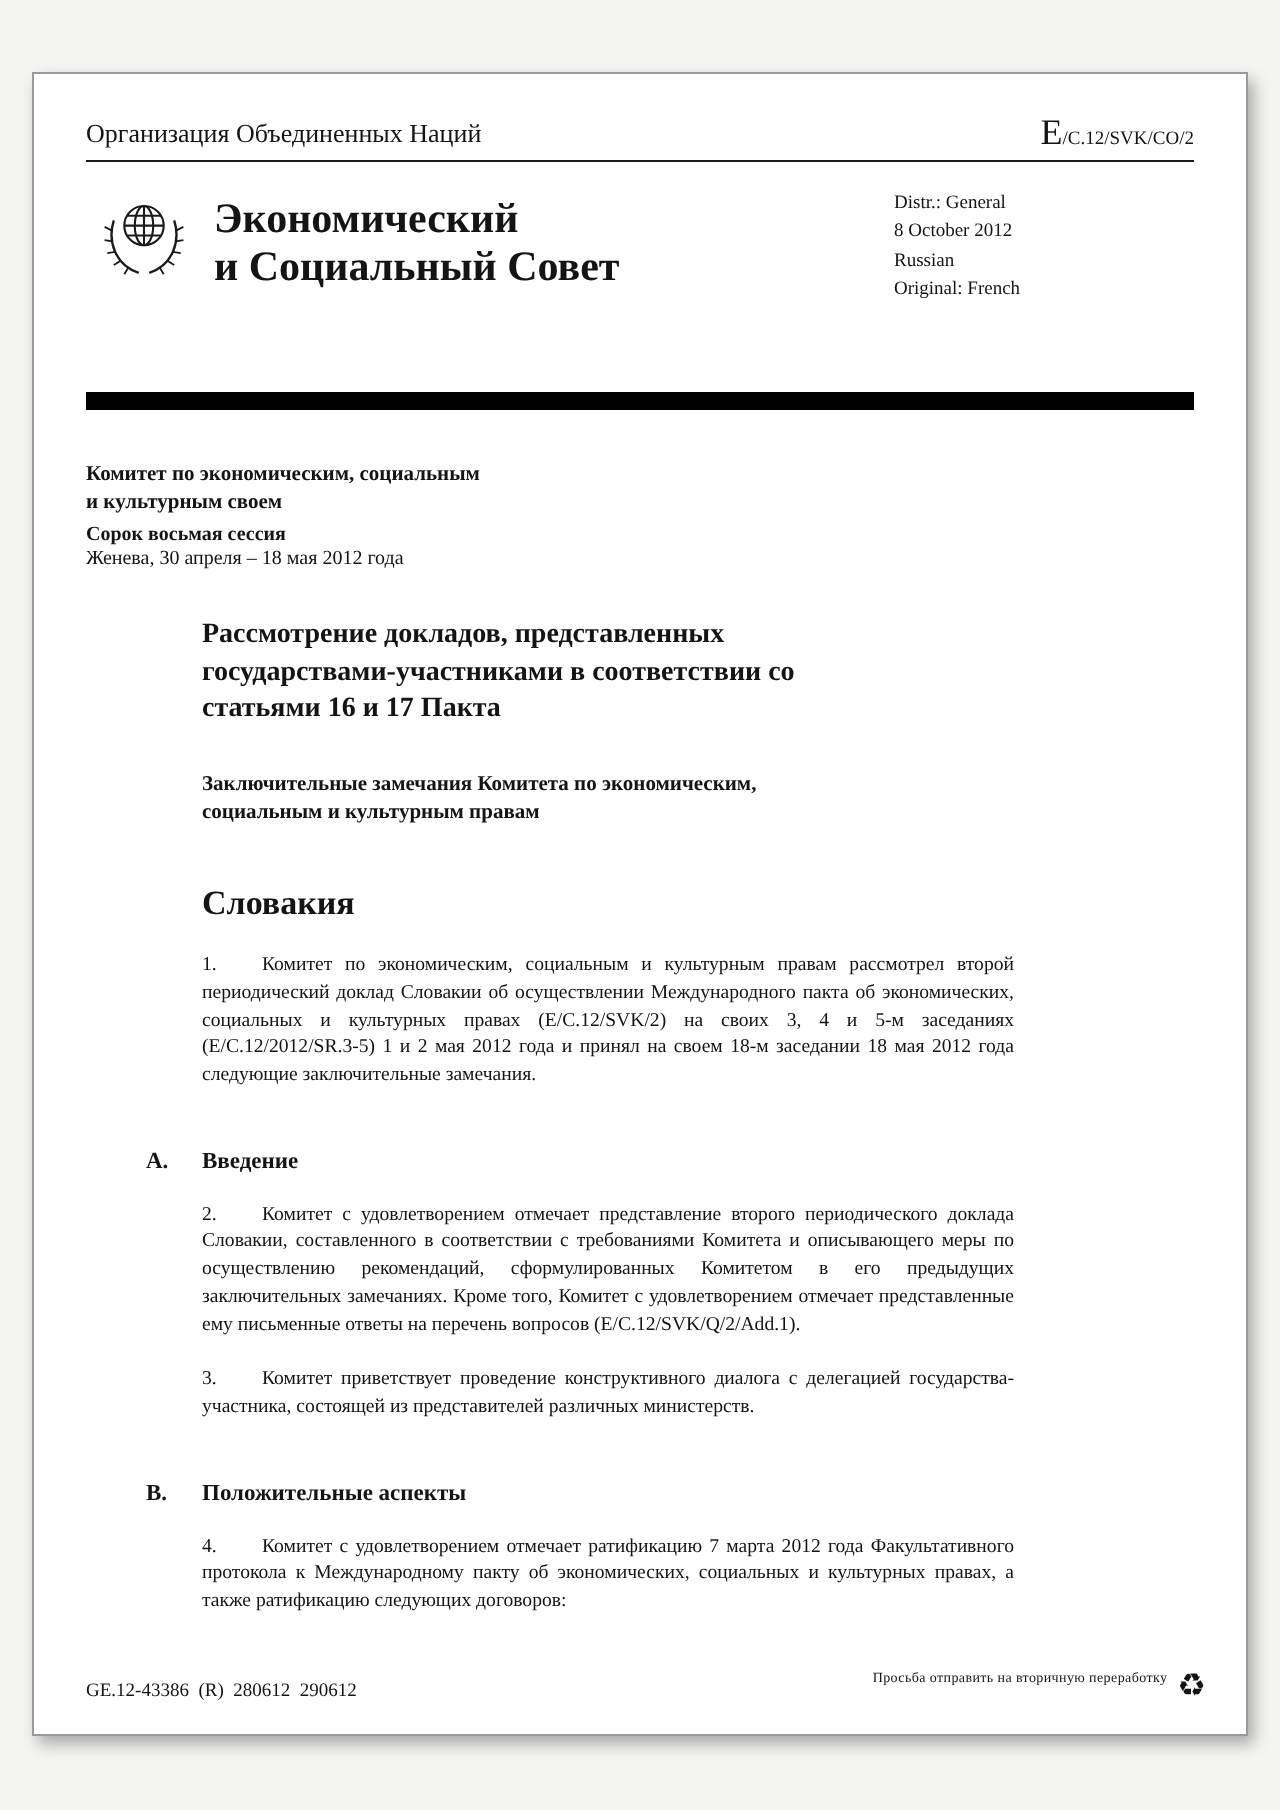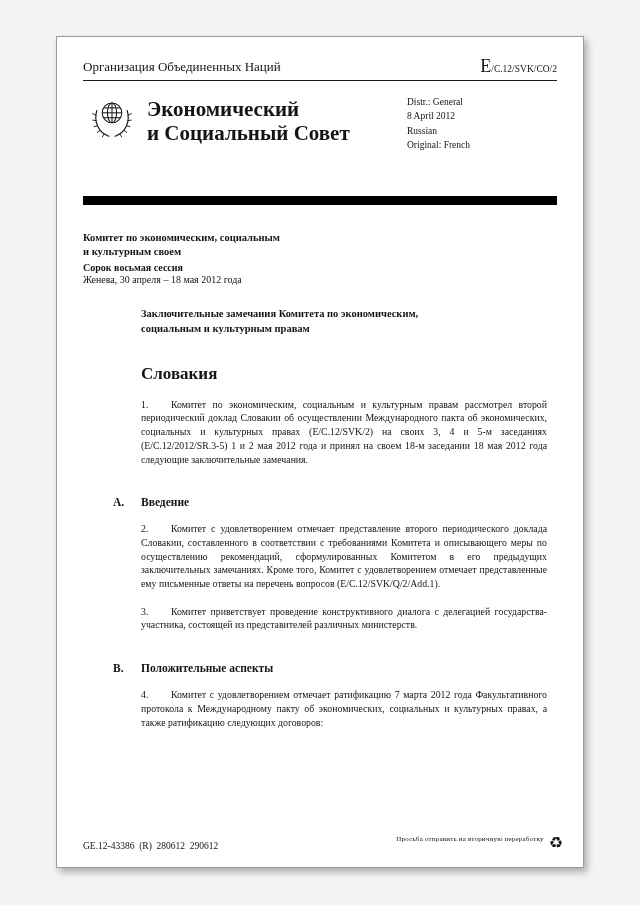--- a/index.html
+++ b/index.html
@@ -4,21 +4,21 @@
 <style>
   * { margin:0; padding:0; box-sizing:border-box; }
   html,body { width:640px; }
   body {
     background:#f4f4f2;
     font-family:"Liberation Serif", serif;
     color:#141414;
     -webkit-font-smoothing:antialiased;
   }
   .page {
-    width:528px;
+    width:608px;
     height:832px;
     margin:36px auto 37px;
     background:#ffffff;
     border:1px solid #9a9a98;
     box-shadow:3px 4px 7px rgba(0,0,0,0.30);
     padding:20px 26px 26px 26px;
     position:relative;
     overflow:hidden;
   }
 
@@ -147,37 +147,38 @@
           <path d="M50,53 L55,56"></path>
           <path d="M44,58 L47,63"></path>
       </g>
     </svg>
     <div class="council-title">
       <div>Экономический</div>
       <div>и Социальный Совет</div>
     </div>
     <div class="distr">
       <div>Distr.: General</div>
-      <div>8 April 2012</div>
+      <div>8 October 2012</div>
       <div>Russian</div>
       <div>Original: French</div>
     </div>
   </div>
 
   <div class="black-bar"></div>
 
   <div class="committee">
     <div class="name">Комитет по экономическим, социальным</div>
     <div class="name">и культурным своем</div>
     <div class="session">Сорок восьмая сессия</div>
     <div class="venue">Женева, 30 апреля – 18 мая 2012 года</div>
   </div>
 
   <div class="content">
 
+    <div class="doc-title">Рассмотрение докладов, представленных государствами-участниками в соответствии со статьями 16 и 17 Пакта</div>
 
     <div class="doc-subtitle">Заключительные замечания Комитета по экономическим, социальным и культурным правам</div>
 
     <div class="country">Словакия</div>
 
     <div class="para">
       <span class="pnum">1.</span><span>Комитет по экономическим, социальным и культурным правам рассмотрел второй периодический доклад Словакии об осуществлении Международного пакта об экономических, социальных и культурных правах (E/C.12/SVK/2) на своих 3, 4 и 5-м заседаниях (E/C.12/2012/SR.3-5) 1 и 2 мая 2012 года и принял на своем 18-м заседании 18 мая 2012 года следующие заключительные замечания.</span>
     </div>
 
     <div class="section-heading">

